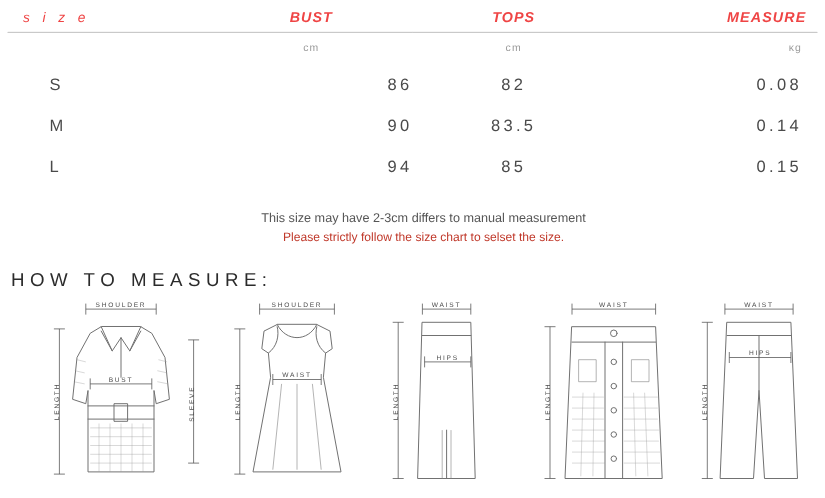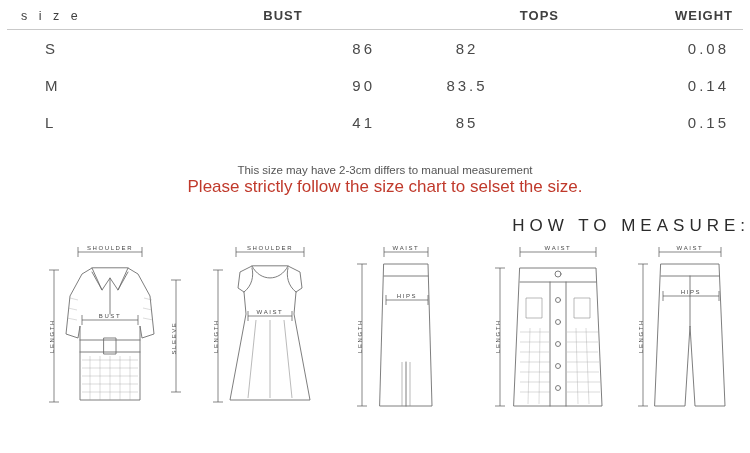--- a/index.html
+++ b/index.html
@@ -24,27 +24,28 @@
     table-layout: fixed;
   }
   .size-table th, .size-table td {
     padding: 0;
     font-weight: normal;
   }
   .hdr-row th {
     font-size: 13px;
     font-weight: bold;
     letter-spacing: 1px;
-    color: #404040;
+    color: #ef4444;
     padding: 8px 0 6px 0;
     border-bottom: 1px solid #c9c9c9;
+    font-style: italic;
   }
   .hdr-row th.c-size  { text-align: left;  padding-left: 14px; letter-spacing: 4px; font-weight: normal; font-size: 12.5px;}
   .hdr-row th.c-bust  { text-align: center; }
-  .hdr-row th.c-tops  { text-align: right; }
+  .hdr-row th.c-tops  { text-align: center; }
   .hdr-row th.c-weight{ text-align: right; padding-right: 10px; }
 
   .unit-row td {
     font-size: 9.5px;
     color: #9a9a9a;
     letter-spacing: 1px;
     padding: 8px 0 10px 0;
   }
   .unit-row td.c-size  { }
   .unit-row td.c-bust  { text-align: center; }
@@ -69,32 +70,31 @@
     line-height: 14px;
     padding-left: 20px;
   }
   .note-1 {
     font-size: 11.5px;
     color: #555;
     display: block;
     margin-bottom: 3px;
   }
   .note-2, .note-3 {
-    font-size: 17px;
+    font-size: 11px;
     color: #c0392b;
     display: block;
   }
 
   
   .howto {
     margin: 22px 0 0 10px;
     font-size: 17px;
     letter-spacing: 5px;
     color: #2b2b2b;
-    text-align: right;
   }
 
   .figures {
     position: relative;
     width: 750px;
     height: 170px;
     margin-top: 6px;
   }
   .fig {
     position: absolute;
@@ -138,39 +138,45 @@
 </style>
 </head>
 <body>
 
 <table class="size-table">
   <thead>
     <tr class="hdr-row">
       <th class="c-size">s i z e</th>
       <th class="c-bust">BUST</th>
       <th class="c-tops">TOPS</th>
-      <th class="c-weight">WEIGHT</th>
+      <th class="c-weight">MEASURE</th>
     </tr>
   </thead>
   <tbody>
+    <tr class="unit-row">
+      <td class="c-size"></td>
+      <td class="c-bust">cm</td>
+      <td class="c-tops">cm</td>
+      <td class="c-weight">ĸg</td>
+    </tr>
     <tr class="data-row">
       <td class="c-size">S</td>
       <td class="c-bust">86</td>
       <td class="c-tops">82</td>
       <td class="c-weight">0.08</td>
     </tr>
     <tr class="data-row">
       <td class="c-size">M</td>
       <td class="c-bust">90</td>
       <td class="c-tops">83.5</td>
       <td class="c-weight">0.14</td>
     </tr>
     <tr class="data-row">
       <td class="c-size">L</td>
-      <td class="c-bust">41</td>
+      <td class="c-bust">94</td>
       <td class="c-tops">85</td>
       <td class="c-weight">0.15</td>
     </tr>
   </tbody>
 </table>
 
 <div class="notes">
   <span class="note-1">This size may have 2-3cm differs to manual measurement</span>
   <span class="note-2">Please strictly follow the size chart to selset the size.</span>
 </div>

